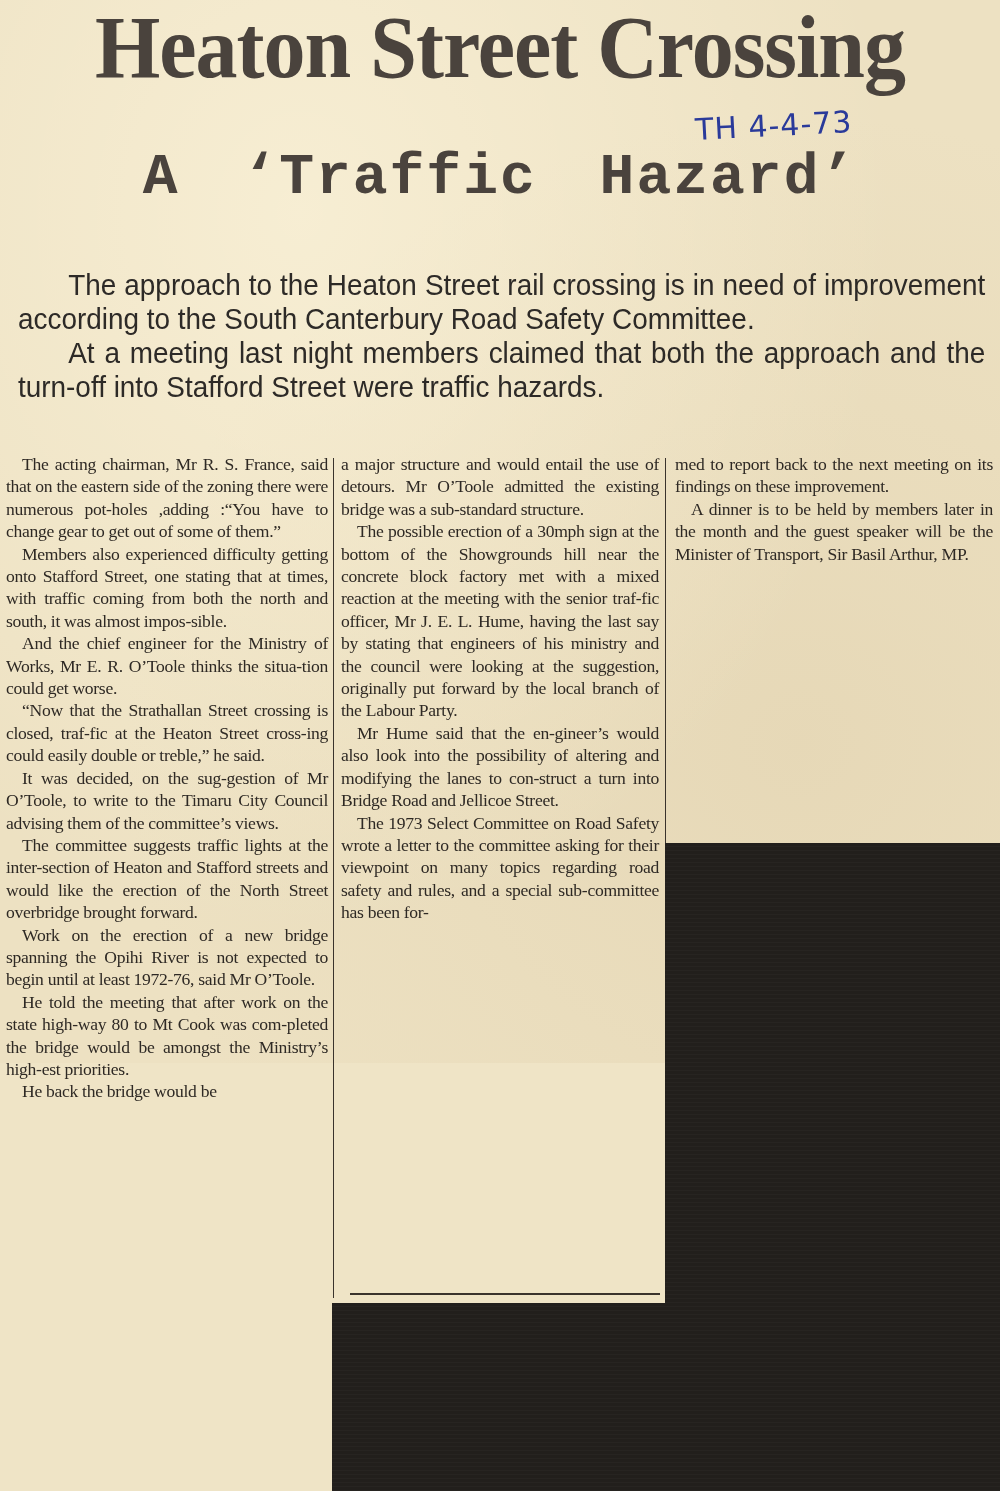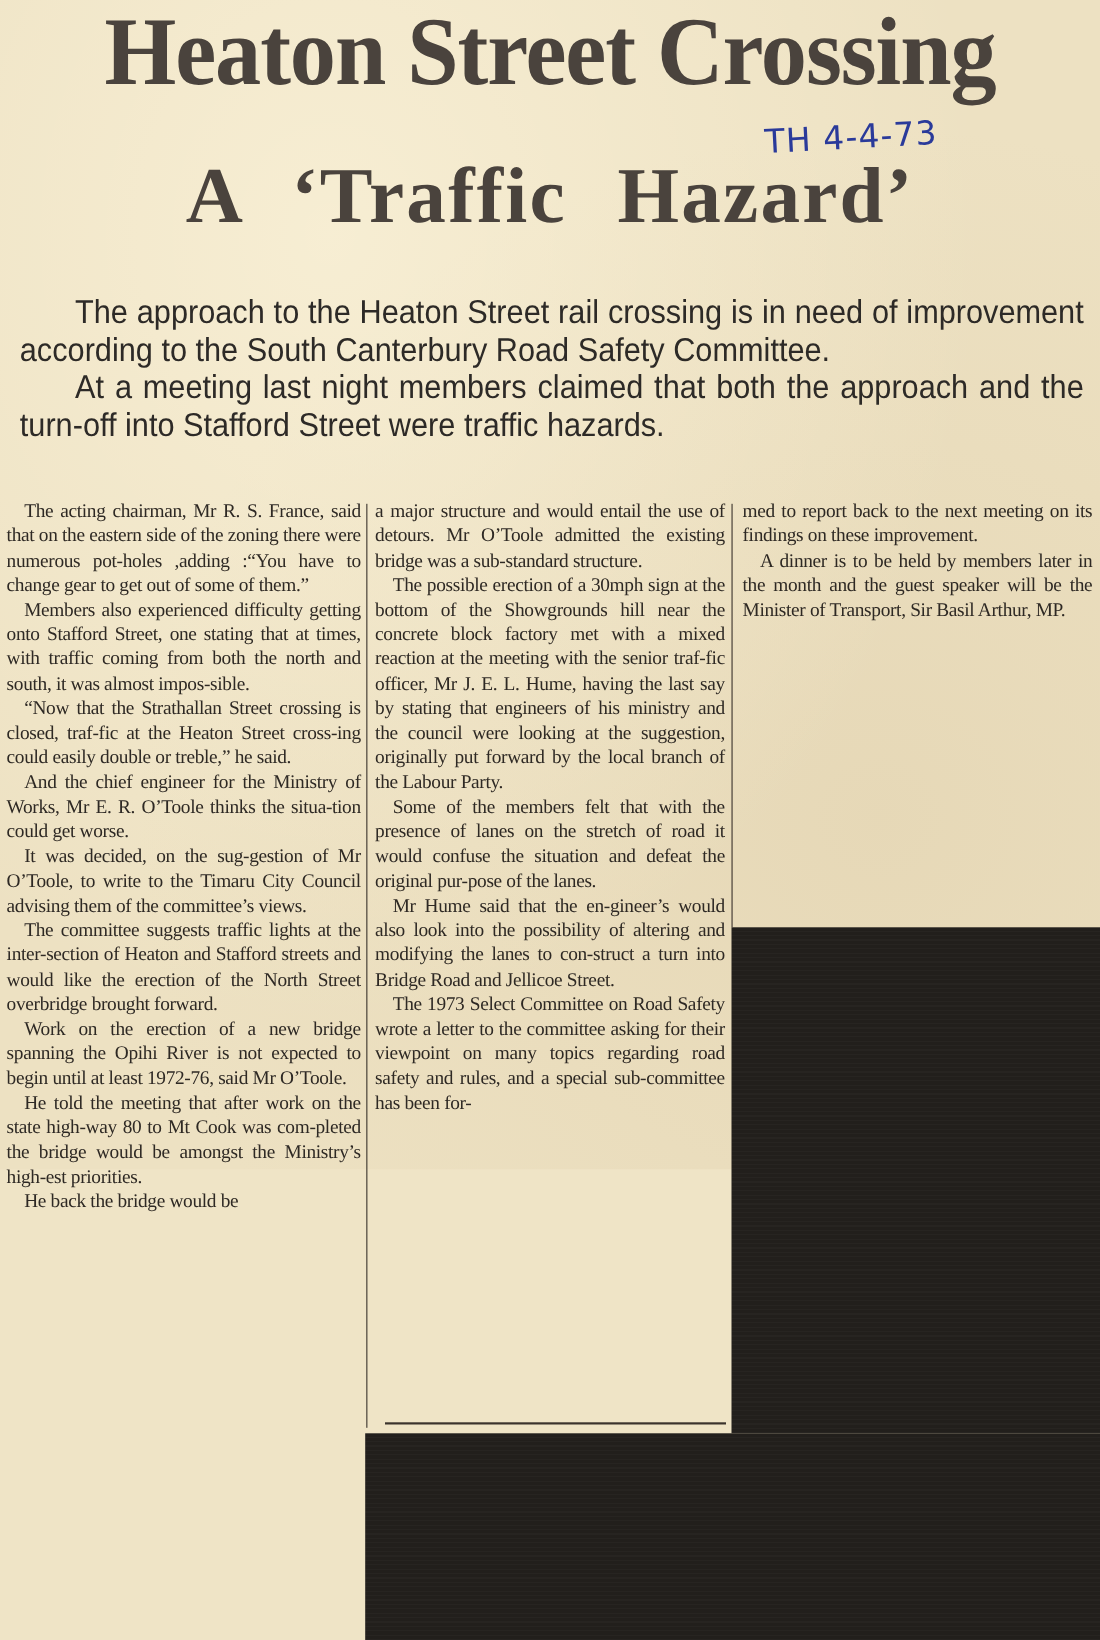--- a/index.html
+++ b/index.html
@@ -16,21 +16,21 @@
         radial-gradient(ellipse at 30% 20%, rgba(255,248,225,0.55), rgba(0,0,0,0) 60%),
         radial-gradient(ellipse at 80% 70%, rgba(210,190,150,0.25), rgba(0,0,0,0) 60%),
         #ede1c2;
     }
     .headline {
       position: absolute; left: 0; width: 1000px; text-align: center;
       font-family: "Liberation Serif", serif; font-weight: bold;
       color: #4a433d; letter-spacing: -1px;
     }
     .h1 { top: 0px; font-size: 84px; line-height: 96px; transform: scaleY(1.05); }
-    .h2 { top: 128px; font-size: 72px; line-height: 100px; letter-spacing: 2px; word-spacing: 26px; }
+    .h2 { top: 128px; font-size: 58px; line-height: 100px; letter-spacing: 2px; word-spacing: 26px; font-family: Liberation Mono, monospace; }
     .handwritten {
       position: absolute; left: 695px; top: 108px;
       font-family: "DejaVu Sans", sans-serif; font-size: 30px;
       color: #2a3a9a; transform: rotate(-3deg); letter-spacing: 1px;
     }
     .intro {
       position: absolute; left: 18px; top: 268px; width: 968px;
       font-family: "Liberation Sans", sans-serif; font-size: 30px; line-height: 34px;
       color: #2d2a27; text-align: justify; transform: scaleX(0.93); transform-origin: left top;
     }
@@ -62,35 +62,34 @@
   <div class="handwritten">TH 4-4-73</div>
 
   <div class="intro">
     <p>The approach to the Heaton Street rail crossing is in need of improvement according to the South Canterbury Road Safety Committee.</p>
     <p>At a meeting last night members claimed that both the approach and the turn-off into Stafford Street were traffic hazards.</p>
   </div>
 
   <div class="col col1">
     <p>The acting chairman, Mr R. S. France, said that on the eastern side of the zoning there were numerous pot-holes ,adding :“You have to change gear to get out of some of them.”</p>
     <p>Members also experienced difficulty getting onto Stafford Street, one stating that at times, with traffic coming from both the north and south, it was almost impos-sible.</p>
+    <p>And the chief engineer for the Ministry of Works, Mr E. R. O’Toole thinks the situa-tion could get worse.</p>
     <p>“Now that the Strathallan Street crossing is closed, traf-fic at the Heaton Street cross-ing could easily double or treble,” he said.</p>
-    <p>And the chief engineer for the Ministry of Works, Mr E. R. O’Toole thinks the situa-tion could get worse.</p>
     <p>It was decided, on the sug-gestion of Mr O’Toole, to write to the Timaru City Council advising them of the committee’s views.</p>
     <p>The committee suggests traffic lights at the inter-section of Heaton and Stafford streets and would like the erection of the North Street overbridge brought forward.</p>
     <p>Work on the erection of a new bridge spanning the Opihi River is not expected to begin until at least 1972-76, said Mr O’Toole.</p>
     <p>He told the meeting that after work on the state high-way 80 to Mt Cook was com-pleted the bridge would be amongst the Ministry’s high-est priorities.</p>
     <p>He back the bridge would be</p>
   </div>
 
   <div class="rule-v" style="left:333px; top:458px; height:840px;"></div>
 
   <div class="col col2">
     <p class="cont">a major structure and would entail the use of detours. Mr O’Toole admitted the existing bridge was a sub-standard structure.</p>
     <p>The possible erection of a 30mph sign at the bottom of the Showgrounds hill near the concrete block factory met with a mixed reaction at the meeting with the senior traf-fic officer, Mr J. E. L. Hume, having the last say by stating that engineers of his ministry and the council were looking at the suggestion, originally put forward by the local branch of the Labour Party.</p>
-    <p>Some of the members felt that with the presence of lanes on the stretch of road it would confuse the situation and defeat the original pur-pose of the lanes.</p>
     <p>Mr Hume said that the en-gineer’s would also look into the possibility of altering and modifying the lanes to con-struct a turn into Bridge Road and Jellicoe Street.</p>
     <p>The 1973 Select Committee on Road Safety wrote a letter to the committee asking for their viewpoint on many topics regarding road safety and rules, and a special sub-committee has been for-</p>
   </div>
 
   <div class="rule-h" style="left:350px; top:1293px; width:310px;"></div>
   <div class="rule-v" style="left:665px; top:458px; height:385px;"></div>
 
   <div class="col col3">
     <p class="cont">med to report back to the next meeting on its findings on these improvement.</p>
     <p>A dinner is to be held by members later in the month and the guest speaker will be the Minister of Transport, Sir Basil Arthur, MP.</p>

